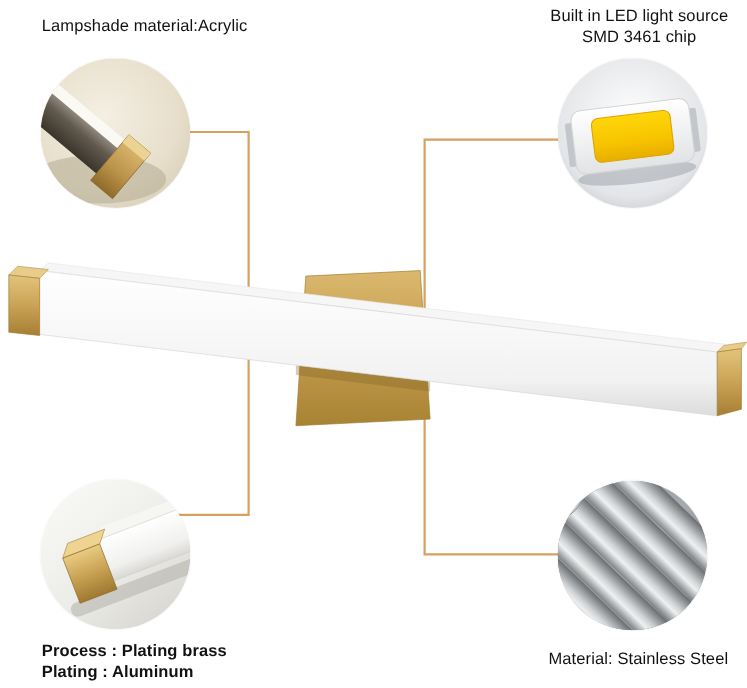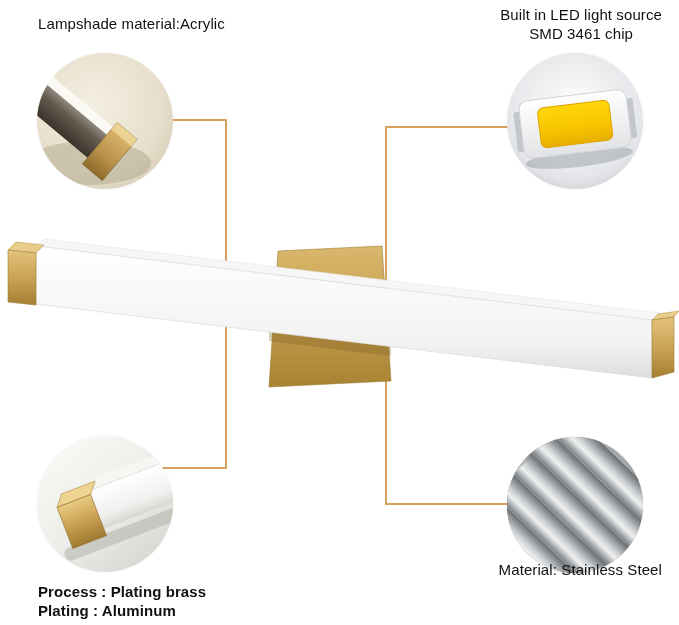--- a/index.html
+++ b/index.html
@@ -201,15 +201,15 @@
   <div class="label right" style="right:17px; top:5px;">
     <div>Built in LED light source</div>
     <div>SMD 3461 chip</div>
   </div>
 
   <div class="label" style="left:38px; top:582px;font-weight:bold;">
     <div>Process : Plating brass</div>
     <div>Plating : Aluminum</div>
   </div>
 
-  <div class="label right" style="right:17px; top:560px;">Material: Stainless Steel</div>
+  <div class="label right" style="right:17px; top:590px;">Material: Stainless Steel</div>
 
 </div>
 
 </body></html>

